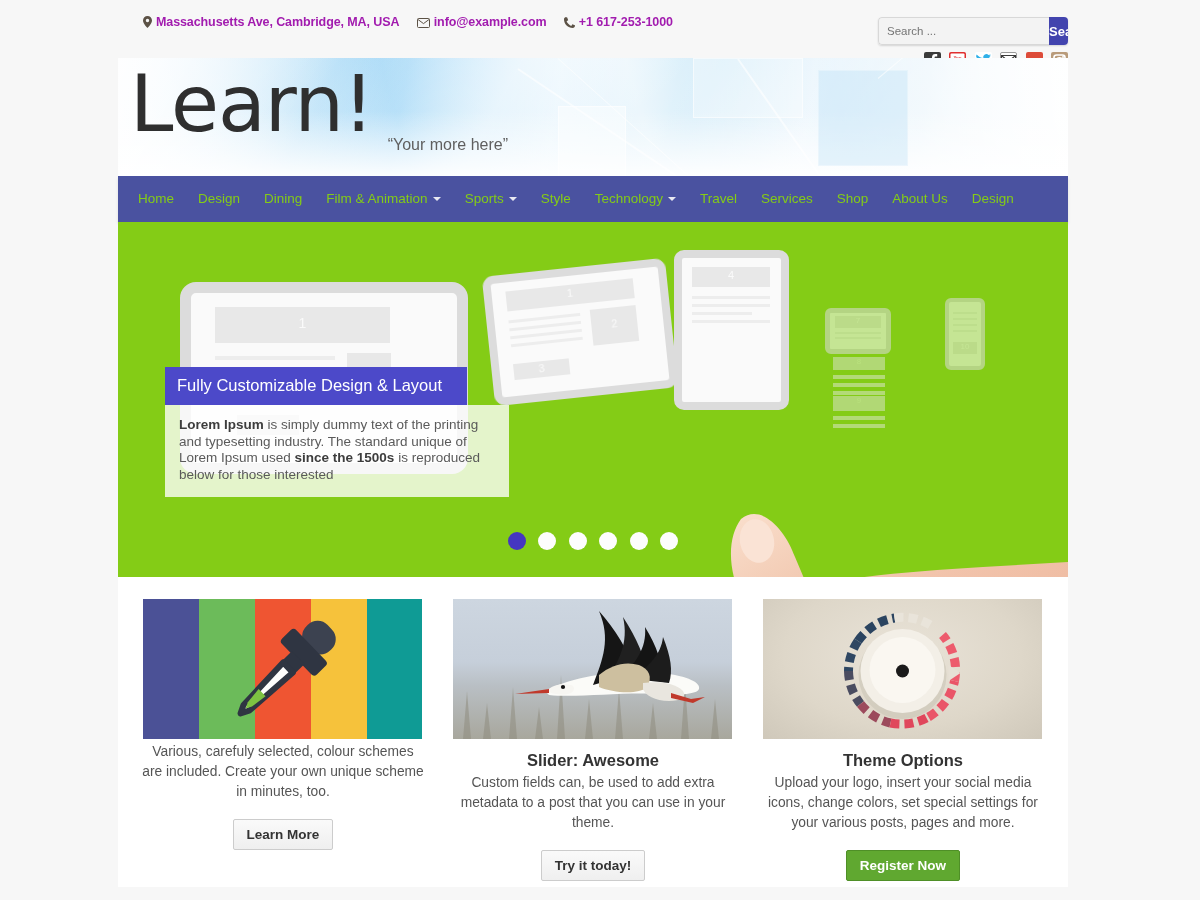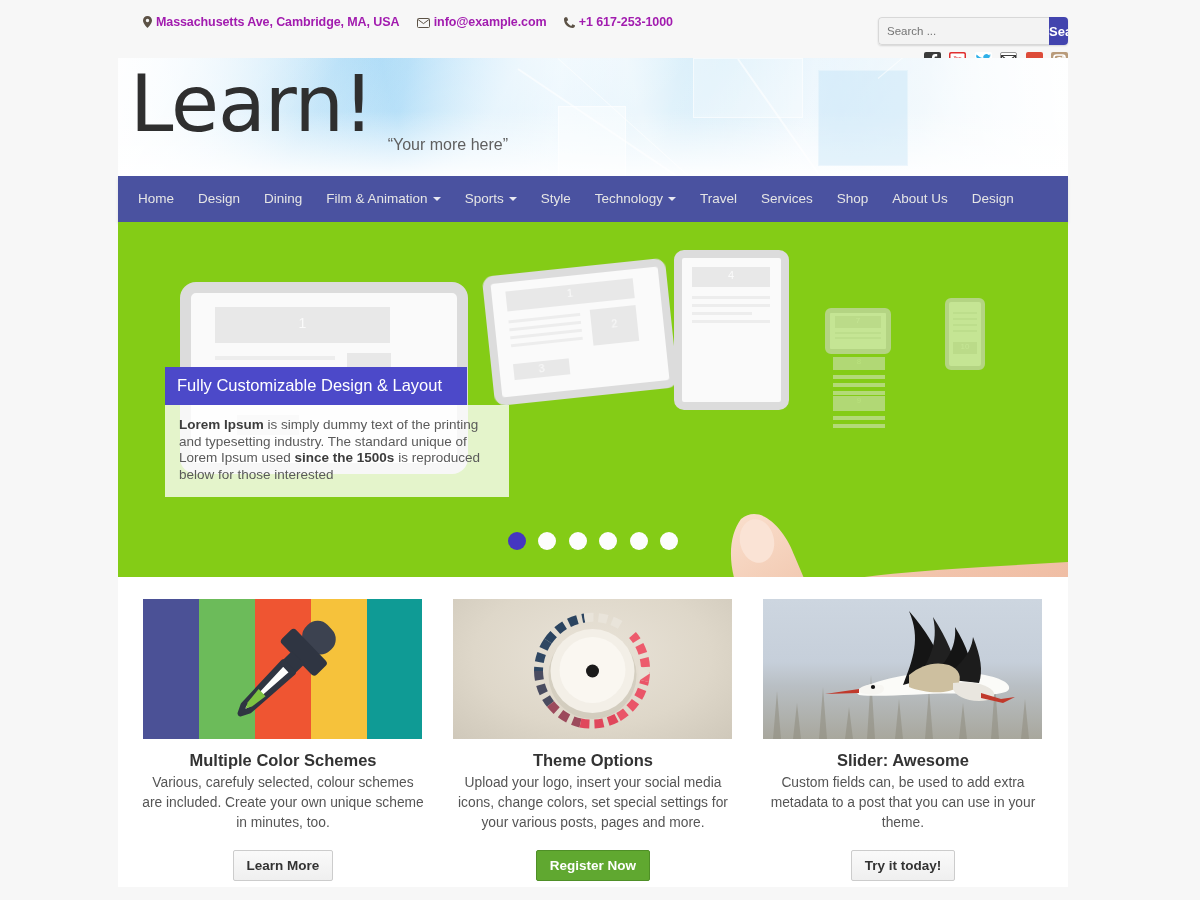--- a/index.html
+++ b/index.html
@@ -99,21 +99,21 @@
 
   
   .nav {
     background: #4a52a0;
     height: 46px;
     display: flex; align-items: center;
     padding-left: 8px;
     box-shadow: 0 2px 3px rgba(0,0,0,.10);
   }
   .nav a {
-    color: #e5e5e5; text-decoration: none;
+    color: #84cc16; text-decoration: none;
     font-size: 13.5px; padding: 0 12px;
     line-height: 46px; display: inline-block;
     white-space: nowrap;
   }
   .nav a .caret {
     display: inline-block; margin-left: 5px;
     border-left: 4px solid transparent;
     border-right: 4px solid transparent;
     border-top: 4px solid #e9e9f2;
     vertical-align: 2px;
@@ -450,51 +450,22 @@
         <svg style="position:absolute;left:48px;top:6px;" width="185" height="132" viewBox="0 0 185 132">
           <g transform="rotate(46 92 66)">
             <rect x="76" y="2" width="34" height="30" rx="14" fill="#3c4250"></rect>
             <rect x="68" y="28" width="50" height="20" rx="4" fill="#2f3542"></rect>
             <rect x="84" y="46" width="18" height="16" fill="#2f3542"></rect>
             <path d="M86 60 L100 60 L97 118 L93 126 L89 118 Z" fill="#fdfdfd" stroke="#2f3542" stroke-width="6" stroke-linejoin="round"></path>
             <path d="M88 96 L98 96 L96 113 L93 119 L90 113 Z" fill="#7dc242"></path>
           </g>
         </svg>
       </div>
-      <div class="card-title">Multiple Color Schemes</div>
       <div class="card-text">Various, carefuly selected, colour schemes are included. Create your own unique scheme in minutes, too.</div>
       <button class="card-btn btn-grey">Learn More</button>
-    </div>
-
-    <div class="card">
-      <div class="card-media">
-        <div class="knob-bg"></div>
-        <svg style="position:absolute;left:0;top:0;" width="279" height="140" viewBox="0 0 279 140">
-          <g transform="translate(139.5,72)">
-            <g stroke-width="9" stroke-linecap="butt" fill="none">
-              <path d="M-44.5 -30 A54 54 0 0 0 -54 0" stroke="#2f4763" stroke-dasharray="9 5"></path>
-              <path d="M-54 0 A54 54 0 0 0 -42 33" stroke="#4a4c60" stroke-dasharray="9 5"></path>
-              <path d="M-42 33 A54 54 0 0 0 -12 52" stroke="#9c4a5c" stroke-dasharray="9 5"></path>
-              <path d="M-12 52 A54 54 0 0 0 26 46" stroke="#e0475c" stroke-dasharray="9 5"></path>
-              <path d="M26 46 A54 54 0 0 0 52 10" stroke="#ea5568" stroke-dasharray="9 5"></path>
-              <path d="M52 10 A54 54 0 0 0 40 -36" stroke="#ed5b6d" stroke-dasharray="9 5"></path>
-              <path d="M-44.5 -30 A54 54 0 0 1 -8 -53" stroke="#2b4460" stroke-dasharray="9 5"></path>
-              <path d="M-8 -53 A54 54 0 0 1 28 -46" stroke="#e9e4da" stroke-dasharray="9 5"></path>
-            </g>
-            <circle cx="0" cy="4" r="44" fill="#c9c2b4" opacity=".55"></circle>
-            <circle cx="0" cy="0" r="42" fill="#f3efe7"></circle>
-            <circle cx="0" cy="-1" r="33" fill="#faf7f1"></circle>
-            <circle cx="0" cy="0" r="6.5" fill="#1a1a1a"></circle>
-            <path d="M46 -6 L58 2 L46 10 Z" fill="#e6e0d5"></path>
-          </g>
-        </svg>
-      </div>
-      <div class="card-title">Theme Options</div>
-      <div class="card-text">Upload your logo, insert your social media icons, change colors, set special settings for your various posts, pages and more.</div>
-      <button class="card-btn btn-green">Register Now</button>
     </div>
 
     <div class="card">
       <div class="card-media">
         <div class="bird-bg"></div>
         <svg style="position:absolute;left:0;top:0;" width="279" height="140" viewBox="0 0 279 140">
           <g opacity=".5" fill="#8d8a7c">
             <path d="M10 140 L14 92 L18 140 Z"></path>
                 <path d="M30 140 L34 104 L38 140 Z"></path>
             <path d="M56 140 L60 88 L64 140 Z"></path>
@@ -519,15 +490,43 @@
             <path d="M96 90 L62 95 L96 94 Z" fill="#c0392b"></path>
             <path d="M218 94 L238 100 L252 98 L240 104 L218 99 Z" fill="#c0392b"></path>
           </g>
         </svg>
       </div>
       <div class="card-title">Slider: Awesome</div>
       <div class="card-text">Custom fields can, be used to add extra metadata to a post that you can use in your theme.</div>
       <button class="card-btn btn-grey">Try it today!</button>
     </div>
 
+    <div class="card">
+      <div class="card-media">
+        <div class="knob-bg"></div>
+        <svg style="position:absolute;left:0;top:0;" width="279" height="140" viewBox="0 0 279 140">
+          <g transform="translate(139.5,72)">
+            <g stroke-width="9" stroke-linecap="butt" fill="none">
+              <path d="M-44.5 -30 A54 54 0 0 0 -54 0" stroke="#2f4763" stroke-dasharray="9 5"></path>
+              <path d="M-54 0 A54 54 0 0 0 -42 33" stroke="#4a4c60" stroke-dasharray="9 5"></path>
+              <path d="M-42 33 A54 54 0 0 0 -12 52" stroke="#9c4a5c" stroke-dasharray="9 5"></path>
+              <path d="M-12 52 A54 54 0 0 0 26 46" stroke="#e0475c" stroke-dasharray="9 5"></path>
+              <path d="M26 46 A54 54 0 0 0 52 10" stroke="#ea5568" stroke-dasharray="9 5"></path>
+              <path d="M52 10 A54 54 0 0 0 40 -36" stroke="#ed5b6d" stroke-dasharray="9 5"></path>
+              <path d="M-44.5 -30 A54 54 0 0 1 -8 -53" stroke="#2b4460" stroke-dasharray="9 5"></path>
+              <path d="M-8 -53 A54 54 0 0 1 28 -46" stroke="#e9e4da" stroke-dasharray="9 5"></path>
+            </g>
+            <circle cx="0" cy="4" r="44" fill="#c9c2b4" opacity=".55"></circle>
+            <circle cx="0" cy="0" r="42" fill="#f3efe7"></circle>
+            <circle cx="0" cy="-1" r="33" fill="#faf7f1"></circle>
+            <circle cx="0" cy="0" r="6.5" fill="#1a1a1a"></circle>
+            <path d="M46 -6 L58 2 L46 10 Z" fill="#e6e0d5"></path>
+          </g>
+        </svg>
+      </div>
+      <div class="card-title">Theme Options</div>
+      <div class="card-text">Upload your logo, insert your social media icons, change colors, set special settings for your various posts, pages and more.</div>
+      <button class="card-btn btn-green">Register Now</button>
+    </div>
+
   </div>
  </div>
 </div>
 
 </body></html>

